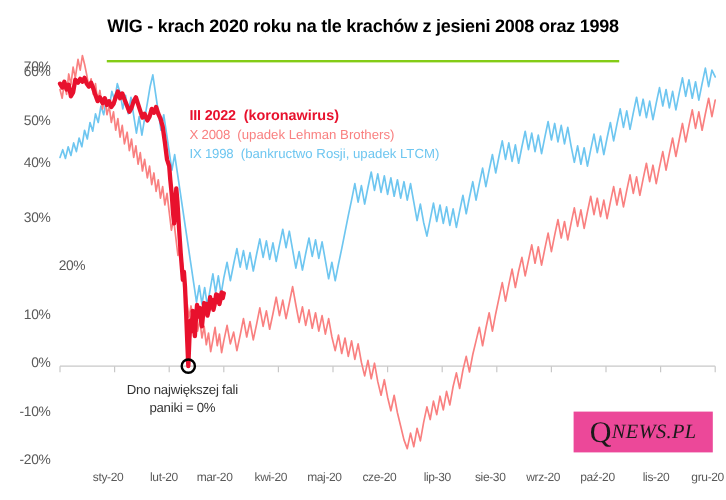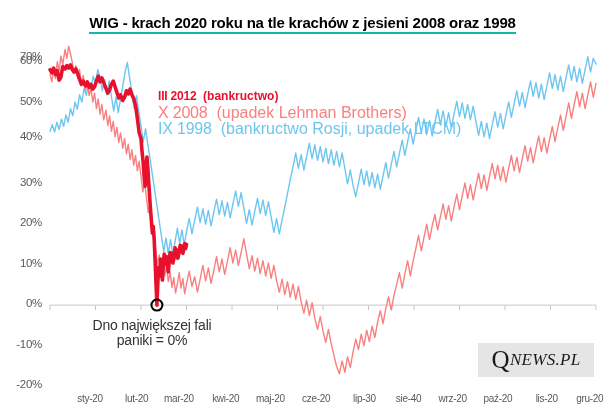--- a/index.html
+++ b/index.html
@@ -12,60 +12,60 @@
   }
   #chart-root{position:absolute;left:0;top:0;width:605px;height:417px;}
   .chart-title{
     position:absolute;
     left:0;top:14px;width:605px;
     text-align:center;
     font-size:15px;font-weight:bold;color:#000000;
     letter-spacing:-0.2px;
   }
   .chart-title span{
-    border-bottom:2px solid #14b8a6;
-    padding-bottom:1px;
+    border-bottom:2px solid #84cc16;
+    padding-bottom:19px;
     display:inline-block;
   }
   .ylabel{
     position:absolute;
     width:42px;text-align:right;
     font-size:11.5px;color:#595959;
     letter-spacing:-0.3px;
   }
   .xlabel{
     position:absolute;
     text-align:right;
     font-size:10px;color:#595959;
     letter-spacing:-0.3px;
     top:393px;
   }
   .legend{
     position:absolute;
     left:158px;top:88px;
     line-height:16.5px;
   }
-  .legend-row{white-space:nowrap;font-size:16px;}
+  .legend-row{white-space:nowrap;font-size:11px;}
   .legend-row.r1{color:#E8112D;font-weight:bold;font-size:12px;}
   .legend-row.r2{color:#F98080;}
   .legend-row.r3{color:#6EC6F0;}
   .legend-row .lead{letter-spacing:-0.2px;}
   .annotation{
     position:absolute;
     left:68px;top:318px;width:168px;
     text-align:center;
-    font-size:14px;color:#333333;
+    font-size:11px;color:#333333;
     line-height:15px;
     letter-spacing:-0.2px;
   }
   .logo{
     position:absolute;
     left:478px;top:343px;
     width:116px;height:34px;
-    background:#e5e5e5;
+    background:#ec4899;
     display:flex;align-items:center;justify-content:center;
   }
   .logo-text{
     font-family:"Liberation Serif", serif;
     font-style:italic;
     font-size:17px;color:#1a1a1a;
     letter-spacing:0.3px;
   }
   .logo-text .q{
     font-style:normal;
@@ -100,22 +100,22 @@
       <line x1="550.5" y1="305.11111111111114" x2="550.5" y2="310.11111111111114" stroke="#C8C8C8" stroke-width="1"></line>
       <line x1="596" y1="305.11111111111114" x2="596" y2="310.11111111111114" stroke="#C8C8C8" stroke-width="1"></line>
       <polyline points="50,131.2 52.275,124.72888888888889 54.55,132.00888888888892 56.825,122.3022222222222 59.1,129.58222222222224 61.375,119.06666666666666 63.65,126.34666666666665 65.925,115.02222222222221 68.2,122.3022222222222 70.475,108.5511111111111 72.75,115.83111111111113 75.025,102.07999999999998 77.3,109.36000000000001 79.575,94.8 81.85,102.07999999999998 84.125,88.32888888888888 86.4,95.6088888888889 88.675,82.66666666666666 90.94999999999999,89.94666666666666 93.225,76.19555555555556 95.5,83.47555555555556 97.775,69.72444444444443 100.05000000000001,77.00444444444446 102.32499999999999,90.75555555555556 104.6,79.43111111111114 106.875,94.8 109.15,81.0488888888889 111.42500000000001,96.41777777777777 113.69999999999999,110.97777777777777 115.975,97.22666666666667 118.25,112.59555555555555 120.525,98.84444444444445 122.8,85.9022222222222 125.07499999999999,72.1511111111111 127.35,62.44444444444444 129.625,77.81333333333332 131.89999999999998,93.18222222222222 134.175,108.5511111111111 136.45,95.6088888888889 138.72500000000002,110.97777777777777 141,126.34666666666665 143.27499999999998,141.71555555555557 145.55,128.77333333333334 147.825,144.14222222222224 150.10000000000002,159.51111111111112 152.375,174.88 154.64999999999998,190.2488888888889 156.925,205.61777777777777 159.2,220.9866666666667 161.47500000000002,236.35555555555555 163.75,251.72444444444443 166.02499999999998,237.9733333333333 168.3,253.3422222222222 170.575,239.5911111111111 172.85000000000002,254.96 175.125,241.20888888888888 177.39999999999998,228.26666666666665 179.675,243.63555555555553 181.95,229.88444444444445 184.225,245.25333333333336 186.5,231.5022222222222 189.23,218.56 191.96,233.92888888888888 194.69,220.17777777777775 197.42000000000002,207.23555555555555 200.14999999999998,222.60444444444445 202.88,208.85333333333335 205.60999999999999,224.22222222222223 208.33999999999997,210.4711111111111 211.07,225.83999999999997 213.79999999999998,212.0888888888889 216.53,199.14666666666665 219.26,214.51555555555555 221.99,200.76444444444445 224.72,216.13333333333333 227.45000000000002,202.38222222222223 230.18,217.75111111111113 232.90999999999997,204 235.64000000000001,191.05777777777777 238.36999999999998,206.42666666666668 241.10000000000002,192.67555555555558 243.82999999999998,208.04444444444442 246.56000000000003,223.41333333333333 249.29,209.66222222222223 252.02000000000004,225.03111111111113 254.75,211.28 257.47999999999996,198.33777777777777 260.21000000000004,213.70666666666665 262.93999999999994,199.95555555555555 265.67,215.32444444444442 268.4,201.57333333333332 271.13,216.94222222222223 273.86,232.3111111111111 276.59000000000003,218.56 279.32,233.92888888888888 282.04999999999995,220.17777777777775 284.78,207.23555555555555 287.51,193.48444444444445 290.24,179.73333333333335 292.97,166.7911111111111 295.70000000000005,153.04 298.43,168.4088888888889 301.15999999999997,154.65777777777777 303.89,170.02666666666667 306.62,156.27555555555557 309.35,143.33333333333331 312.08,158.70222222222222 314.81,144.95111111111112 317.54,160.32 320.27000000000004,146.56888888888886 323,161.9377777777778 325.73,148.18666666666667 328.46,163.55555555555557 331.19,149.80444444444447 333.92,165.17333333333332 336.65000000000003,151.42222222222222 339.38,166.7911111111111 342.11,153.04 344.84000000000003,168.4088888888889 347.57000000000005,183.77777777777777 350.29999999999995,170.02666666666667 353.03000000000003,185.39555555555555 355.76,196.72000000000003 358.49,182.96888888888887 361.21999999999997,169.21777777777777 363.95000000000005,184.58666666666667 366.67999999999995,170.83555555555554 369.40999999999997,186.20444444444445 372.14,172.45333333333335 374.87,187.82222222222222 377.59999999999997,174.07111111111112 380.33,189.44 383.06,175.6888888888889 385.79,162.74666666666667 388.52,178.11555555555557 391.25,164.36444444444444 393.98,151.42222222222222 396.71,166.7911111111111 399.44,153.04 402.17,140.0977777777778 404.90000000000003,155.46666666666667 407.63,141.71555555555557 410.36,128.77333333333334 413.09000000000003,144.14222222222224 415.81999999999994,130.39111111111112 418.54999999999995,117.4488888888889 421.28000000000003,132.81777777777776 424.01000000000005,119.06666666666666 426.73999999999995,134.43555555555554 429.46999999999997,120.68444444444444 432.20000000000005,136.05333333333334 434.93000000000006,122.3022222222222 437.65999999999997,109.36000000000001 440.39,124.72888888888889 443.12000000000006,110.97777777777777 445.84999999999997,126.34666666666665 448.58,112.59555555555555 451.31,127.96444444444445 454.0400000000001,114.21333333333332 456.77,101.27111111111111 459.5,116.64 462.23,102.88888888888889 464.9599999999999,118.25777777777778 467.69,104.50666666666666 470.42,119.87555555555556 473.15000000000003,106.12444444444444 475.87999999999994,121.49333333333335 478.61,135.24444444444444 481.34000000000003,121.49333333333335 484.06999999999994,136.86222222222221 486.79999999999995,123.11111111111111 489.53000000000003,138.47999999999996 492.26000000000005,124.72888888888889 494.98999999999995,111.78666666666668 497.71999999999997,127.15555555555555 500.45000000000005,113.40444444444445 503.18000000000006,128.77333333333334 505.90999999999997,115.02222222222221 508.64,102.07999999999998 511.37000000000006,117.4488888888889 514.0999999999999,103.69777777777779 516.8299999999999,90.75555555555556 519.56,106.12444444444444 522.2900000000001,92.37333333333333 525.02,107.74222222222222 527.75,93.9911111111111 530.48,81.0488888888889 533.2099999999999,96.41777777777777 535.94,82.66666666666666 538.6700000000001,98.03555555555555 541.4000000000001,84.28444444444443 544.1299999999999,99.65333333333335 546.86,85.9022222222222 549.59,72.96000000000001 552.3199999999999,88.32888888888888 555.05,74.57777777777778 557.78,89.94666666666666 560.51,76.19555555555556 563.24,91.56444444444446 565.97,77.81333333333332 568.7,64.8711111111111 571.4300000000001,80.23999999999998 574.16,66.48888888888888 576.89,81.85777777777777 579.62,68.10666666666665 582.35,83.47555555555556 585.08,69.72444444444443 587.81,56.78222222222223 590.5400000000001,72.1511111111111 593.27,58.4 596,64.06222222222222" fill="none" stroke="#6EC6F0" stroke-width="1.4" stroke-linejoin="round" stroke-linecap="round"></polyline>
       <polyline points="50,74.57777777777778 51.82,81.85777777777777 53.64,68.91555555555556 55.46,78.62222222222222 57.28,61.63555555555554 59.1,70.53333333333333 60.92,55.97333333333333 62.74,64.8711111111111 65.015,49.502222222222215 66.83500000000001,58.4 68.655,46.266666666666666 70.475,53.54666666666665 72.295,62.44444444444444 74.115,72.96000000000001 75.935,65.67999999999998 77.755,78.62222222222222 79.575,69.72444444444443 81.395,84.28444444444443 83.215,75.38666666666668 85.49000000000001,90.75555555555556 87.31,81.0488888888889 89.13,95.6088888888889 90.94999999999999,88.32888888888888 92.77,102.07999999999998 94.59,93.18222222222222 96.41,108.5511111111111 98.22999999999999,98.84444444444445 100.05000000000001,114.21333333333332 101.86999999999999,104.50666666666666 103.69,119.87555555555556 105.965,110.16888888888889 107.785,125.53777777777778 109.605,115.83111111111113 111.42500000000001,131.2 113.245,121.49333333333335 115.065,136.86222222222221 116.885,127.15555555555555 118.705,142.52444444444444 120.525,132.81777777777776 122.8,148.18666666666667 124.61999999999999,138.47999999999996 126.44,153.8488888888889 128.26,144.14222222222224 130.07999999999998,159.51111111111112 131.89999999999998,149.80444444444447 133.72000000000003,165.17333333333332 135.54,155.46666666666667 137.36,170.83555555555554 139.18,161.12888888888887 141,176.49777777777777 142.82,191.86666666666667 144.64,182.16 146.45999999999998,197.5288888888889 148.28000000000003,212.8977777777778 150.10000000000002,203.1911111111111 151.92000000000002,218.56 153.73999999999998,233.92888888888888 155.56,249.29777777777778 157.38,264.66666666666663 159.2,254.96 161.01999999999998,270.32888888888886 162.84,260.62222222222226 164.66,275.9911111111111 166.48000000000002,266.28444444444443 168.3,281.65333333333336 170.12,271.94666666666666 171.94,287.31555555555553 173.76,277.60888888888894 175.57999999999998,292.97777777777776 177.39999999999998,283.2711111111111 179.22,272.7555555555556 181.04,288.1244444444444 182.85999999999999,278.41777777777776 184.68,293.7866666666667 186.5,284.08 189.23,271.1377777777777 191.96,286.50666666666666 194.69,276.79999999999995 197.42000000000002,292.1688888888889 200.14999999999998,279.2266666666667 202.88,265.47555555555556 205.60999999999999,280.84444444444443 208.33999999999997,267.90222222222224 211.07,283.2711111111111 213.79999999999998,270.32888888888886 216.53,256.5777777777778 219.26,271.94666666666666 221.99,259.0044444444444 224.72,274.37333333333333 227.45000000000002,261.43111111111114 230.18,247.68 232.90999999999997,263.0488888888889 235.64000000000001,250.10666666666668 238.36999999999998,265.47555555555556 241.10000000000002,252.53333333333333 243.82999999999998,238.78222222222223 246.56000000000003,254.1511111111111 249.29,268.7111111111111 252.02000000000004,255.76888888888885 254.75,271.1377777777777 257.47999999999996,258.19555555555553 260.21000000000004,273.56444444444446 262.93999999999994,260.62222222222226 265.67,275.9911111111111 268.4,263.0488888888889 271.13,278.41777777777776 273.86,265.47555555555556 276.59000000000003,280.84444444444443 279.32,292.1688888888889 282.04999999999995,279.2266666666667 284.78,294.59555555555556 287.51,281.65333333333336 290.24,297.02222222222224 292.97,284.08 295.70000000000005,299.44888888888886 298.43,286.50666666666666 301.15999999999997,301.8755555555556 303.89,313.2 306.62,300.25777777777773 309.35,315.62666666666667 312.08,302.68444444444447 314.81,318.05333333333334 317.54,329.3777777777778 320.27000000000004,316.43555555555554 323,330.99555555555554 325.73,342.32 328.46,329.3777777777778 331.19,343.93777777777774 333.92,355.26222222222225 336.65000000000003,366.58666666666664 339.38,373.8666666666667 342.11,360.9244444444444 344.84000000000003,372.24888888888887 347.57000000000005,356.88 350.29999999999995,367.3955555555556 353.03000000000003,352.02666666666664 355.76,339.08444444444444 358.49,349.6 361.21999999999997,334.23111111111115 363.95000000000005,345.55555555555554 366.67999999999995,330.18666666666667 369.40999999999997,341.5111111111111 372.14,326.14222222222224 374.87,337.4666666666667 377.59999999999997,322.09777777777776 380.33,310.77333333333337 383.06,323.7155555555555 385.79,308.34666666666664 388.52,297.02222222222224 391.25,309.96444444444444 393.98,295.40444444444444 396.71,284.08 399.44,272.7555555555556 402.17,288.1244444444444 404.90000000000003,273.56444444444446 407.63,260.62222222222226 410.36,275.9911111111111 413.09000000000003,261.43111111111114 415.81999999999994,248.48888888888888 418.54999999999995,235.54666666666668 421.28000000000003,250.91555555555558 424.01000000000005,237.16444444444446 426.73999999999995,224.22222222222223 429.46999999999997,239.5911111111111 432.20000000000005,225.83999999999997 434.93000000000006,214.51555555555555 437.65999999999997,229.88444444444445 440.39,216.94222222222223 443.12000000000006,204 445.84999999999997,219.36888888888888 448.58,205.61777777777777 451.31,220.9866666666667 454.0400000000001,207.23555555555555 456.77,194.29333333333332 459.5,209.66222222222223 462.23,195.91111111111113 464.9599999999999,182.96888888888887 467.69,198.33777777777777 470.42,184.58666666666667 473.15000000000003,199.95555555555555 475.87999999999994,186.20444444444445 478.61,173.26222222222222 481.34000000000003,188.63111111111112 484.06999999999994,174.88 486.79999999999995,190.2488888888889 489.53000000000003,176.49777777777777 492.26000000000005,163.55555555555557 494.98999999999995,178.92444444444442 497.71999999999997,165.17333333333332 500.45000000000005,180.54222222222222 503.18000000000006,166.7911111111111 505.90999999999997,182.16 508.64,168.4088888888889 511.37000000000006,155.46666666666667 514.0999999999999,170.83555555555554 516.8299999999999,157.08444444444444 519.56,172.45333333333335 522.2900000000001,158.70222222222222 525.02,145.76 527.75,161.12888888888887 530.48,147.3777777777778 533.2099999999999,162.74666666666667 535.94,148.99555555555554 538.6700000000001,136.05333333333334 541.4000000000001,151.42222222222222 544.1299999999999,137.6711111111111 546.86,153.04 549.59,139.2888888888889 552.3199999999999,126.34666666666665 555.05,141.71555555555557 557.78,127.96444444444445 560.51,115.02222222222221 563.24,130.39111111111112 565.97,116.64 568.7,102.88888888888889 571.4300000000001,118.25777777777778 574.16,104.50666666666666 576.89,91.56444444444446 579.62,106.93333333333334 582.35,93.18222222222222 585.08,108.5511111111111 587.81,94.8 590.5400000000001,81.85777777777777 593.27,97.22666666666667 596,83.47555555555556" fill="none" stroke="#F98080" stroke-width="1.4" stroke-linejoin="round" stroke-linecap="round"></polyline>
       <polyline points="50,69.72444444444443 51.82,72.96000000000001 53.64,68.10666666666665 55.46,74.57777777777778 57.28,70.53333333333333 59.1,80.23999999999998 60.92,77.00444444444446 62.74,66.48888888888888 65.015,68.91555555555556 66.83500000000001,65.67999999999998 68.655,68.10666666666665 70.475,64.8711111111111 72.295,69.72444444444443 74.115,72.1511111111111 75.935,68.91555555555556 77.755,73.76888888888888 79.575,79.43111111111114 81.395,84.28444444444443 83.215,81.0488888888889 85.49000000000001,85.9022222222222 87.31,81.85777777777777 89.13,87.52000000000001 90.94999999999999,84.28444444444443 92.77,89.13777777777779 94.59,86.71111111111111 96.41,81.0488888888889 98.22999999999999,76.19555555555556 100.05000000000001,81.85777777777777 101.86999999999999,77.81333333333332 103.69,82.66666666666666 105.965,88.32888888888888 107.785,93.18222222222222 109.605,89.94666666666666 111.42500000000001,84.28444444444443 113.245,81.0488888888889 115.065,86.71111111111111 116.885,92.37333333333333 118.705,98.03555555555555 120.525,94.8 122.8,100.46222222222221 124.61999999999999,97.22666666666667 126.44,90.75555555555556 128.26,93.9911111111111 130.07999999999998,89.13777777777779 131.89999999999998,94.8 133.72000000000003,98.84444444444445 135.54,105.31555555555556 137.36,118.25777777777778 139.18,132.81777777777776 141,138.47999999999996 141.91,149.80444444444447 143.27499999999998,163.55555555555557 144.185,177.30666666666664 145.095,186.20444444444445 146.005,170.83555555555554 146.915,157.08444444444444 147.825,167.6 148.73499999999999,182.96888888888887 149.64499999999998,196.72000000000003 150.555,210.4711111111111 151.46499999999997,221.79555555555555 152.375,233.12000000000003 153.28500000000003,226.6488888888889 154.195,239.5911111111111 155.10500000000002,260.62222222222226 156.01500000000001,284.08 156.925,305.11111111111114 157.835,282.46222222222224 158.745,267.09333333333336 159.655,275.9911111111111 160.565,259.0044444444444 161.47500000000002,268.7111111111111 162.385,280.03555555555556 163.29500000000002,265.47555555555556 164.20499999999998,254.1511111111111 165.115,263.85777777777776 166.48000000000002,256.5777777777778 167.39,266.28444444444443 168.3,271.94666666666666 169.21,262.24 170.12,252.53333333333333 171.03,259.81333333333333 171.94,253.3422222222222 172.85000000000002,263.0488888888889 174.215,257.38666666666666 175.125,247.68 176.035,254.96 176.945,250.10666666666668 177.85500000000002,258.19555555555553 178.76500000000001,254.1511111111111 180.13,245.25333333333336 181.04,251.72444444444443 181.95,246.0622222222222 182.85999999999999,253.3422222222222 183.77,249.29777777777778 184.68,243.63555555555553 185.59,248.48888888888888 186.5,244.44444444444446" fill="none" stroke="#E8112D" stroke-width="3.6" stroke-linejoin="round" stroke-linecap="round"></polyline>
       <circle cx="156.925" cy="305.11111111111114" r="5.5" fill="none" stroke="#000000" stroke-width="2"></circle>
     </svg>
 
   <div class="legend">
     <div class="legend-row r1">
-      <span class="lead">III 2012</span>
-      &nbsp;<span>(bankructwo)</span>
+      <span class="lead">III 2022</span>
+      &nbsp;<span>(koronawirus)</span>
     </div>
     <div class="legend-row r2">
       <span class="lead">X 2008</span>
       &nbsp;<span>(upadek Lehman Brothers)</span>
     </div>
     <div class="legend-row r3">
       <span class="lead">IX 1998</span>
       &nbsp;<span>(bankructwo Rosji, upadek LTCM)</span>
     </div>
   </div>
@@ -127,30 +127,30 @@
 
   <div class="logo">
     <span class="logo-text"><span class="q">Q</span><span>NEWS.PL</span></span>
   </div>
 
 <div class="ylabel" style="left: 0px; top: 14px; margin-top: 36px;">70%</div>
     <div class="ylabel" style="left: 0px; top: 54.4444px;">60%</div>
     <div class="ylabel" style="left: 0px; top: 94.8889px;">50%</div>
     <div class="ylabel" style="left: 0px; top: 130px;">40%</div>
     <div class="ylabel" style="left: 0px; top: 175.778px;">30%</div>
-    <div class="ylabel" style="left: 0px; top: 216.222px;">20%</div>
+    <div class="ylabel" style="left: 0px; top: 216.222px; padding-left: 29px;">20%</div>
     <div class="ylabel" style="left: 0px; top: 256.667px;">10%</div>
     <div class="ylabel" style="left: 0px; top: 297.111px;">0%</div>
     <div class="ylabel" style="left: 0px; top: 337.556px;">-10%</div>
     <div class="ylabel" style="left: 0px; top: 378px;">-20%</div>
     <div class="xlabel" style="left: 42.75px; width: 60px;">sty-20</div>
     <div class="xlabel" style="left: 88.25px; width: 60px;">lut-20</div>
     <div class="xlabel" style="left: 133.75px; width: 60px;">mar-20</div>
     <div class="xlabel" style="left: 179.25px; width: 60px;">kwi-20</div>
     <div class="xlabel" style="left: 224.75px; width: 60px;">maj-20</div>
     <div class="xlabel" style="left: 270.25px; width: 60px;">cze-20</div>
     <div class="xlabel" style="left: 315.75px; width: 60px;">lip-30</div>
-    <div class="xlabel" style="left: 361.25px; width: 60px;">sie-40</div>
+    <div class="xlabel" style="left: 361.25px; width: 60px;">sie-30</div>
     <div class="xlabel" style="left: 406.75px; width: 60px;">wrz-20</div>
     <div class="xlabel" style="left: 452.25px; width: 60px;">paź-20</div>
     <div class="xlabel" style="left: 497.75px; width: 60px;">lis-20</div>
     <div class="xlabel" style="left: 543.25px; width: 60px;">gru-20</div>
   </div>
 
 </body></html>

